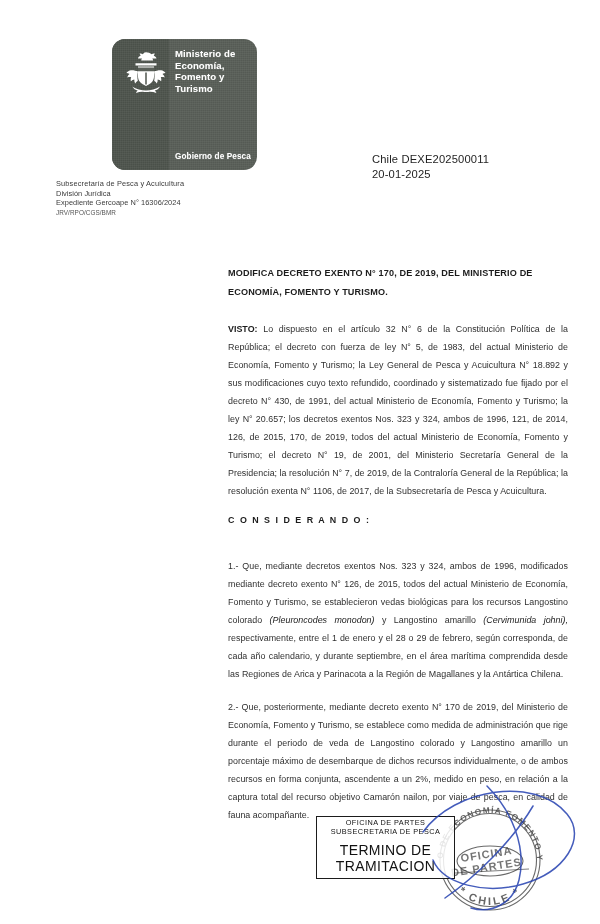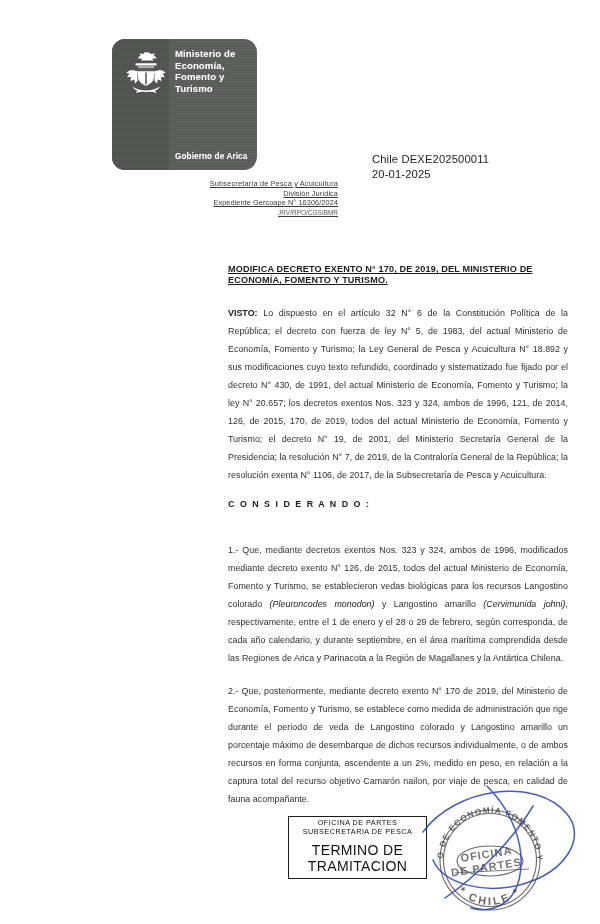--- a/index.html
+++ b/index.html
@@ -69,29 +69,28 @@
     color: #ffffff;
     font-size: 8.2px;
     font-weight: bold;
     letter-spacing: .1px;
     text-shadow: 0 0 1px rgba(255,255,255,.25);
   }
 
   
   #sub-header {
     position: absolute;
-    left: 68px;
+    left: 56px;
     top: 179px;
     width: 270px;
-    text-align: right;
+    text-align: left;
     font-size: 7.4px;
     line-height: 9.6px;
     color: #3a3a3a;
     letter-spacing: .05px;
-    text-decoration: underline;
   }
   #sub-header .line { white-space: nowrap; }
   #sub-header .line.l1 { letter-spacing: .15px; }
   #sub-header .line.l4 { font-size: 6.4px; color: #555; }
 
   
   #folio-area {
     position: absolute;
     left: 372px;
     top: 152px;
@@ -104,25 +103,24 @@
   
   #doc-body {
     position: absolute;
     left: 228px;
     top: 264px;
     width: 340px;
   }
   #doc-title {
     font-size: 9.1px;
     font-weight: bold;
-    line-height: 11px;
+    line-height: 19px;
     letter-spacing: .15px;
     color: #1c1c1c;
     margin-bottom: 18px;
-    text-decoration: underline;
   }
   .para {
     font-size: 8.9px;
     line-height: 18px;
     text-align: justify;
     color: #303030;
     margin-bottom: 15px;
     letter-spacing: .02px;
   }
   .para b { font-weight: bold; color: #1c1c1c; }
@@ -132,21 +130,21 @@
     font-weight: bold;
     letter-spacing: 1.5px;
     color: #1c1c1c;
     margin-bottom: 32px;
     margin-top: 2px;
   }
 
   
   #reception-stamp {
     position: absolute;
-    left: 288px;
+    left: 316px;
     top: 816px;
     width: 139px;
     border: 1.4px solid #1b1b1b;
     background: rgba(255,255,255,.85);
     font-family: "Liberation Sans", sans-serif;
     color: #121212;
     text-align: center;
     z-index: 3;
   }
   #reception-stamp .rs-row {
@@ -206,21 +204,21 @@
       <path d="M39 22.2c1.9 .3 3.6 1.3 4.6 2.8-1.2 .1-2.3 .5-3.1 1.1 1.1 .9 1.9 2.1 2.2 3.4-1.3-.5-2.7-.6-3.9-.3 .6 1.3 .7 2.8 .3 4.1-1-.9-2.2-1.5-3.4-1.7 .1 1.4-.2 2.8-.9 3.9-.6-1.2-1.5-2.2-2.6-2.8 .6-3 .5-6.2-.2-9.2 2.2-.9 4.6-1.5 7-1.3z"></path>
       <path d="M10 38.5c4.2 2.6 9.2 4 14 4s9.8-1.4 14-4c-1.1 2.2-3.1 3.6-5.3 4.1 .8 .6 1.4 1.4 1.7 2.3-2.6-.9-5.4-1.2-8-1-1.5 .1-2.9 .1-4.4 0-2.6-.2-5.4 .1-8 1 .3-.9 .9-1.7 1.7-2.3-2.2-.5-4.2-1.9-5.3-4.1z"></path>
     </g>
     <g fill="#5a6059">
       <path d="M16 19.6h16v3.6H16z"></path>
       <path d="M23.2 24.4h1.6v12h-1.6z"></path>
     </g>
   </svg>
 
   <div id="ministry-name">Ministerio de Economía, Fomento y Turismo</div>
-  <div id="gov-name">Gobierno de Arica</div>
+  <div id="gov-name">Gobierno de Pesca</div>
 </div>
 
 <div id="sub-header">
   <div class="line l1">Subsecretaría de Pesca y Acuicultura</div>
   <div class="line l2">División Jurídica</div>
   <div class="line l3">Expediente Gercoape N° 16306/2024</div>
   <div class="line l4">JRV/RPO/CGS/BMR</div>
 </div>
 
 <div id="folio-area">

